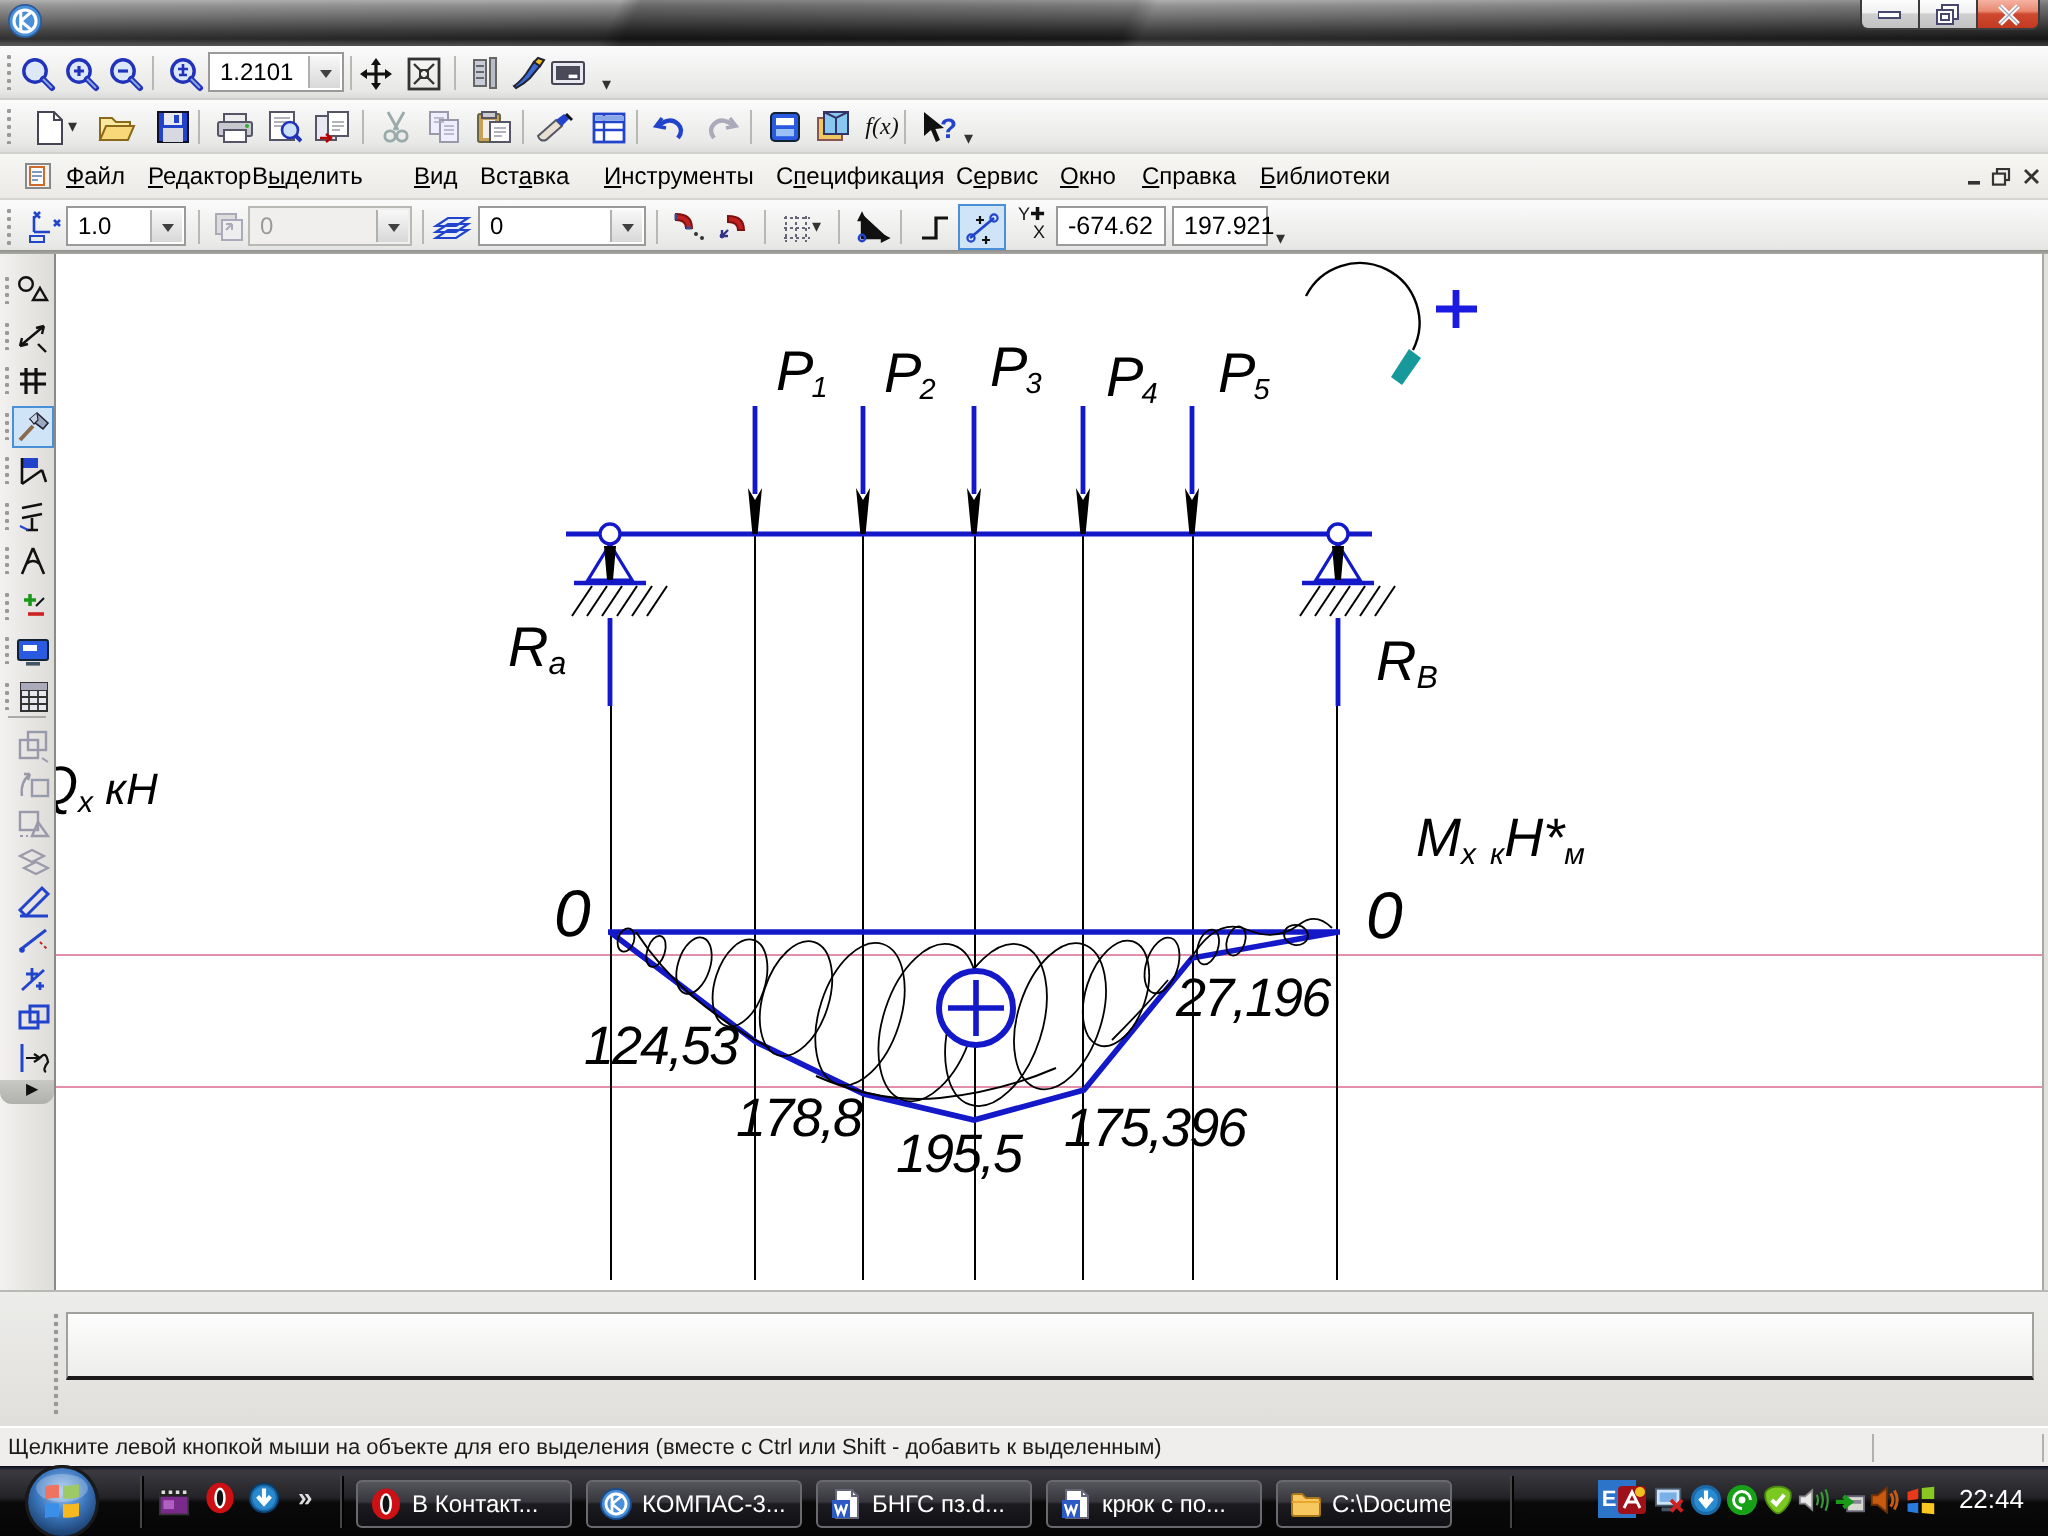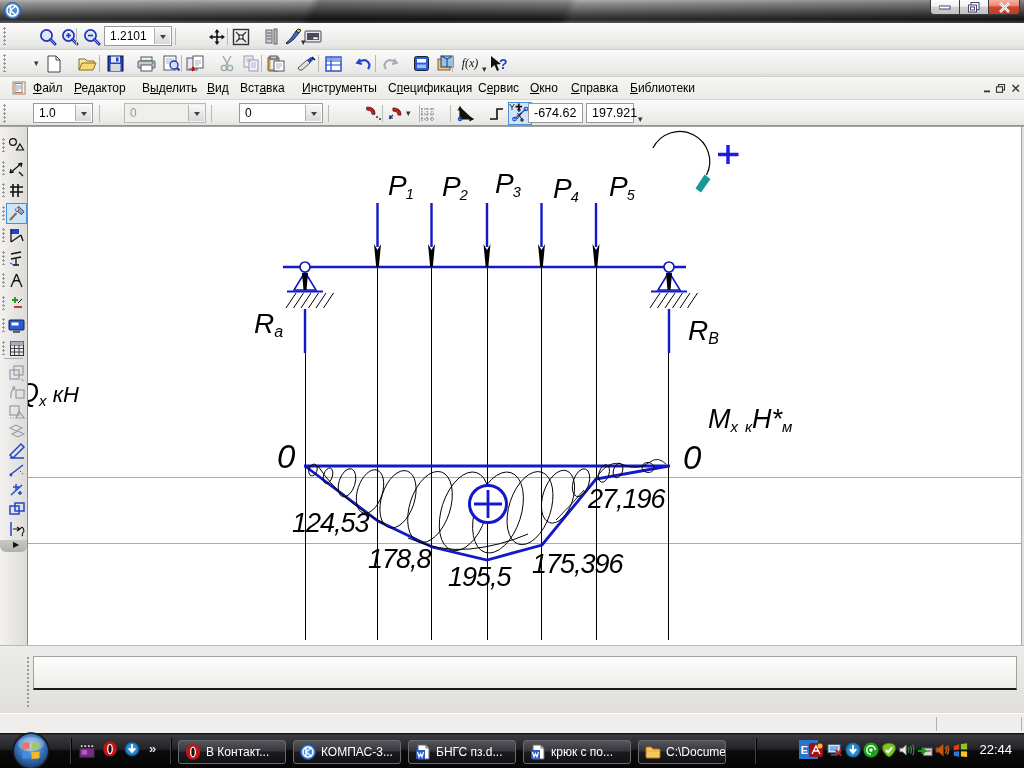--- a/index.html
+++ b/index.html
@@ -25,21 +25,21 @@
 
 
 .toolrow { position:absolute; left:0; width:1024px; background:linear-gradient(180deg,#fbfbfb,#e8e8e6 85%,#dcdcda); border-bottom:1px solid #cfcfcc; }
 #row1 { top:23px; height:27px; }
 #row2 { top:50px; height:27px; }
 #menurow { position:absolute; left:0; width:1024px; top:77px; height:23px; background:linear-gradient(180deg,#f6f6f4,#eceae6); border-bottom:1px solid #d6d4d0;}
 #row3 { top:100px; height:28px; border-bottom:1px solid #9c9a96;text-align:right; }
 .grip { position:absolute; left:3px; top:4px; width:3px; bottom:4px;
   background-image:radial-gradient(circle at 1.5px 1.5px, #9a9a9a 1px, transparent 1.2px);
   background-size:3px 4px; }
-.tbi { position:absolute; top:3px; width:22px; height:21px; display:flex; align-items:center; justify-content:center;margin-left:29px; }
+.tbi { position:absolute; top:3px; width:22px; height:21px; display:flex; align-items:center; justify-content:center; }
 .sep { position:absolute; top:5px; width:1px; height:17px; background:#b8b8b4; }
 .combo { position:absolute; top:3px; height:20px; background:#fff; border:1px solid #9a9a9a; font-size:12px; color:#000; display:flex; align-items:center; padding-left:5px; }
 .combo .dd { position:absolute; right:1px; top:1px; bottom:1px; width:16px; background:linear-gradient(180deg,#f8f8f8,#d8d8d8); border-left:1px solid #b0b0b0; display:flex; align-items:center; justify-content:center; }
 .combo .dd:after { content:""; border:3.5px solid transparent; border-top:4.5px solid #404040; margin-top:4px; }
 .combo.gray { background:#f0efed; color:#9a9a9a; border-color:#b8b8b4; }
 .chev { position:absolute; font-size:9px; color:#333; }
 
 
 .menuitem { position:absolute; top:4px; font-size:12px; color:#000; white-space:nowrap; }
 .menuitem u { text-decoration:underline; }
@@ -310,21 +310,21 @@
     </div>
 
   <div id="menurow">
     <svg style="position:absolute;left:12px;top:4px" width="14" height="14" viewBox="0 0 14 14">
         <rect x="1" y="1" width="12" height="12" fill="#f4f4f4" stroke="#888"></rect>
         <rect x="3" y="2.5" width="7" height="9" fill="#fff" stroke="#d06a2a"></rect>
         <path d="M4 5h5 M4 7h5 M4 9h3" stroke="#7a9ac4" stroke-width="1"></path>
       </svg>
     <div class="menuitem" style="left:33px"><u>Ф</u>айл</div>
     <div class="menuitem" style="left:74px"><u>Р</u>едактор</div>
-    <div class="menuitem" style="left:142px">В<u>ы</u>делить</div>
+    <div class="menuitem" style="left:126px">В<u>ы</u>делить</div>
     <div class="menuitem" style="left:207px"><u>В</u>ид</div>
     <div class="menuitem" style="left:240px">Вст<u>а</u>вка</div>
     <div class="menuitem" style="left:302px"><u>И</u>нструменты</div>
     <div class="menuitem" style="left:388px">С<u>п</u>ецификация</div>
     <div class="menuitem" style="left:478px">С<u>е</u>рвис</div>
     <div class="menuitem" style="left:530px"><u>О</u>кно</div>
     <div class="menuitem" style="left:571px"><u>С</u>правка</div>
     <div class="menuitem" style="left:630px"><u>Б</u>иблиотеки</div>
     <svg style="position:absolute;left:984px;top:7px" width="36" height="10" viewBox="0 0 36 10">
       <rect x="0" y="6.5" width="6" height="1.8" fill="#333"></rect>
@@ -629,20 +629,21 @@
 <text x="18" y="402" font-style="italic" font-size="27" fill="#000">Q<tspan font-size="15" dy="4">x</tspan><tspan font-size="22" dy="-4"> кН</tspan></text>
 </svg></div>
   </div>
 
   <div id="proppanel">
       <div id="propgrip"></div>
       <div id="propbox"></div>
     </div>
 
   <div id="statusbar">
+    <div class="txt">Щелкните левой кнопкой мыши на объекте для его выделения (вместе с Ctrl или Shift - добавить к выделенным)</div>
     <div class="st-sep" style="left:936px"></div>
     <div class="st-sep" style="left:1021px"></div>
   </div>
 
   <div id="taskbar">
       <svg style="position:absolute;left:11px;top:-2px" width="40" height="40" viewBox="0 0 40 40">
 <circle cx="20" cy="20" r="18.5" fill="#000"></circle>
         <circle cx="20" cy="20" r="17.8" fill="none" stroke="#1a1a1a" stroke-width="1.5"></circle>
 <circle cx="20" cy="20" r="17" fill="url(#orbg)"></circle>
 <defs>

